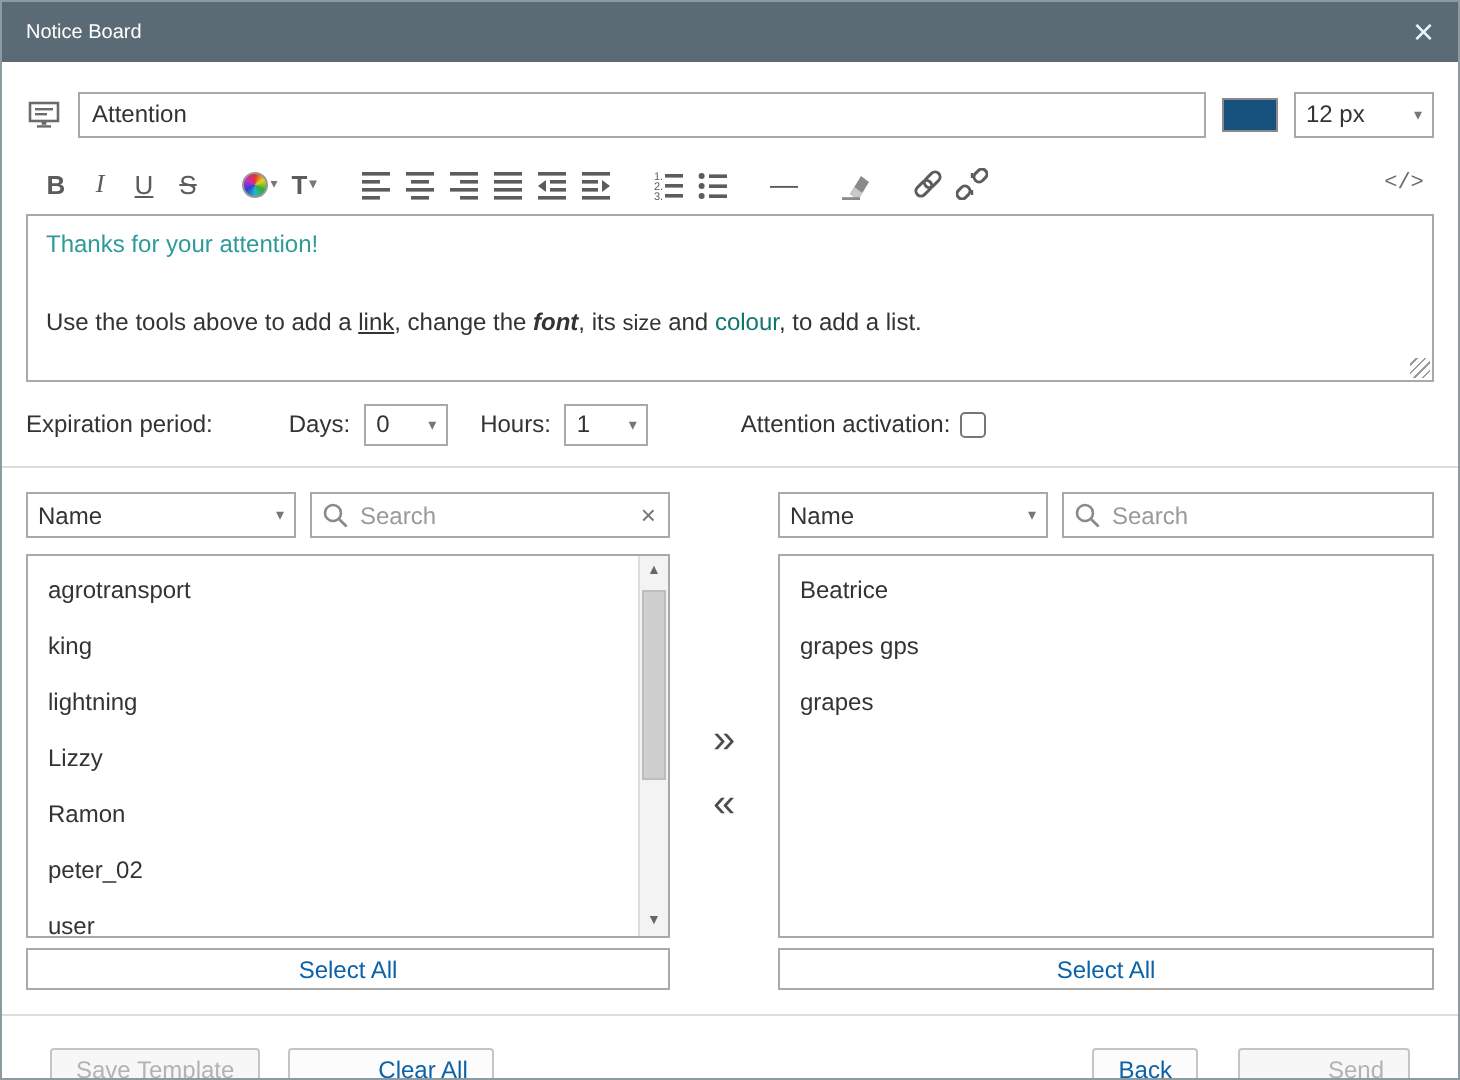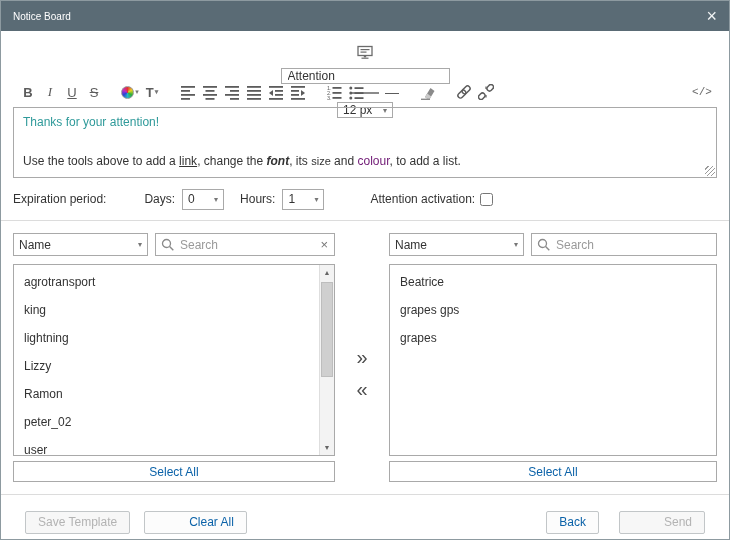--- a/index.html
+++ b/index.html
@@ -9,44 +9,44 @@
   .dialog { width: 730px; height: 540px; background: #fff; border: 1px solid #8d9aa0; display: flex; flex-direction: column; overflow: hidden; }
 
   
   .titlebar { height: 30px; background: #5a6b75; color: #fff; display: flex; align-items: center; justify-content: space-between; padding: 0 12px; flex: 0 0 auto; }
   .titlebar .title { font-size: 10px; }
   .titlebar .close { font-size: 18px; line-height: 1; cursor: pointer; color: #f0f3f4; }
 
   .body { flex: 1; padding: 14px 12px 0 12px; display: flex; flex-direction: column; }
 
   
-  .subject-row { display: flex; align-items: center; gap: 8px; height: 24px; flex-direction: column; }
+  .subject-row { display: flex; align-items: center; gap: 8px; height: 24px; }
   .subj-icon { width: 18px; display: flex; align-items: center; justify-content: center; }
   .subject-input { flex: 1; height: 23px; border: 1px solid #a9a9a9; padding: 0 6px; font-family: "Liberation Sans", sans-serif; font-size: 12px; color: #333; }
   .swatch { width: 28px; height: 17px; border: 1px solid #8a8a8a; cursor: pointer; }
   .select { height: 23px; border: 1px solid #a9a9a9; background: #fff; display: flex; align-items: center; justify-content: space-between; padding: 0 5px; cursor: pointer; color: #333; }
   .select .caret { color: #777; font-size: 8px; margin-left: 5px; }
-  .fontsize-select { width: 56px; }
+  .fontsize-select { width: 70px; }
 
   
   .toolbar { display: flex; align-items: center; height: 30px; margin-top: 8px; padding: 0 4px; }
   .tb { width: 22px; height: 22px; display: flex; align-items: center; justify-content: center; cursor: pointer; color: #5c5c5c; font-size: 13px; border-radius: 2px; }
   .tb.b { font-weight: bold; }
   .tb.i { font-style: italic; font-family: "Liberation Serif", serif; }
   .tb.u { text-decoration: underline; }
   .tb.s { text-decoration: line-through; }
   .grp { margin-right: 14px; display: flex; }
   .wheel { width: 13px; height: 13px; border-radius: 50%; border: 1px solid #999; background: conic-gradient(#e23333,#e8d21f,#2fae3a,#27b5c5,#2c43d6,#c52cc0,#e23333); }
   .tinycaret { font-size: 7px; color: #777; margin-left: 1px; }
   .hr-icon { font-size: 14px; color: #5c5c5c; }
   .spacer { flex: 1; }
   .code-icon { font-family: "Liberation Mono", monospace; font-size: 11px; color: #6a6a6a; }
 
   
-  .editor { border: 1px solid #a9a9a9; height: 71px; padding: 7px 9px; position: relative; overflow: hidden; cursor: text; }
+  .editor { border: 1px solid #a9a9a9; height: 84px; padding: 7px 9px; position: relative; overflow: hidden; cursor: text; }
   .editor .line1 { margin-bottom: 25px; }
   .editor .lnk { color: #333; text-decoration: underline; }
   .editor .fnt { font-weight: bold; font-style: italic; }
   .editor .sz { font-size: 11px; }
   .resize-grip { position: absolute; right: 1px; bottom: 1px; width: 10px; height: 10px;
     background: repeating-linear-gradient(135deg, transparent 0 2px, #9a9a9a 2px 3px); cursor: nwse-resize; }
 
   
   .expiration { display: flex; align-items: center; height: 34px; margin-top: 4px; }
   .expiration .lbl { color: #333; }
@@ -268,21 +268,21 @@
               </g>
             </svg>
         </span>
       </div>
       <span class="spacer"></span>
       <span class="tb code-icon">&lt;/&gt;</span>
     </div>
 
     <div class="editor">
       <div class="line1" style="color: rgb(47, 154, 154);">Thanks for your attention!</div>
-      <div class="line2"><span>Use the tools above to add a </span><span class="lnk">link</span><span>, change the </span><span class="fnt">font</span><span>, its </span><span class="sz">size</span><span> and </span><span style="color: #701a75;">colour</span><span>, to add a list.</span></div>
+      <div class="line2"><span>Use the tools above to add a </span><span class="lnk">link</span><span>, change the </span><span class="fnt">font</span><span>, its </span><span class="sz">size</span><span> and </span><span style="color: #0f766e;">colour</span><span>, to add a list.</span></div>
       <span class="resize-grip"></span>
     </div>
 
     <div class="expiration">
       <span class="lbl exp-main">Expiration period:</span>
       <span class="lbl">Days:</span>
       <div class="select mini-select">
         <span>0</span>
         <span class="caret">▾</span>
       </div>

